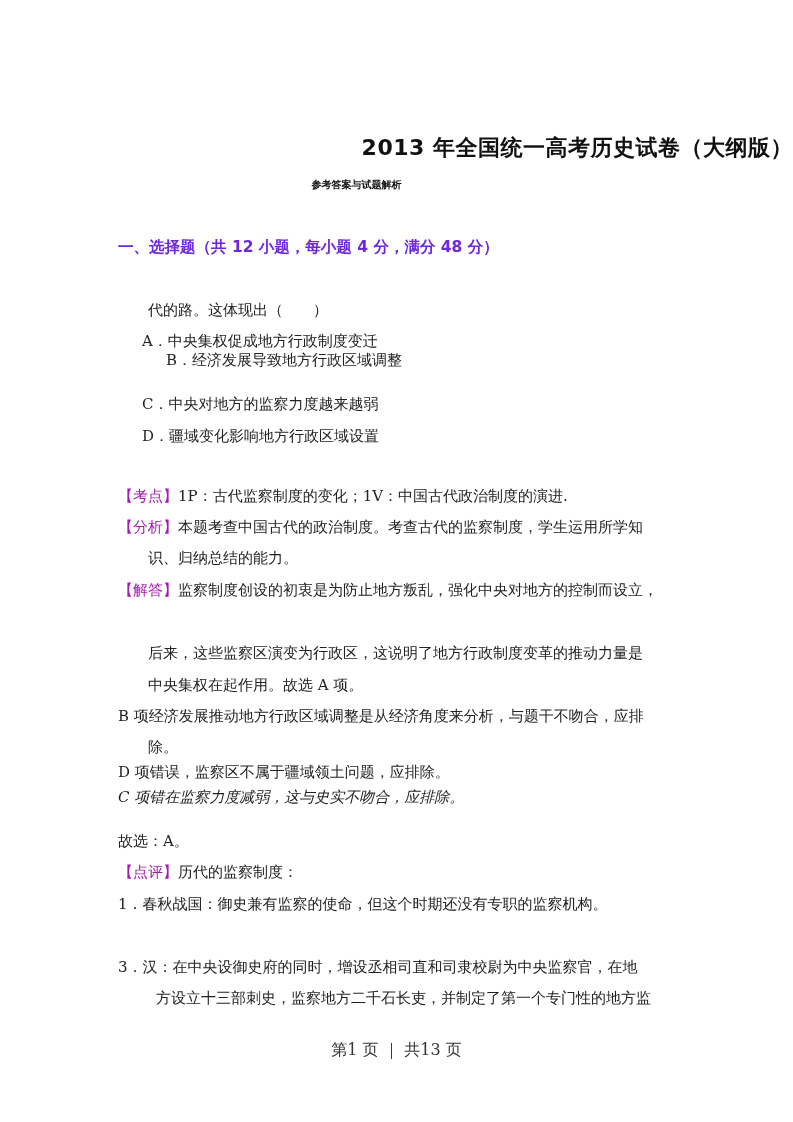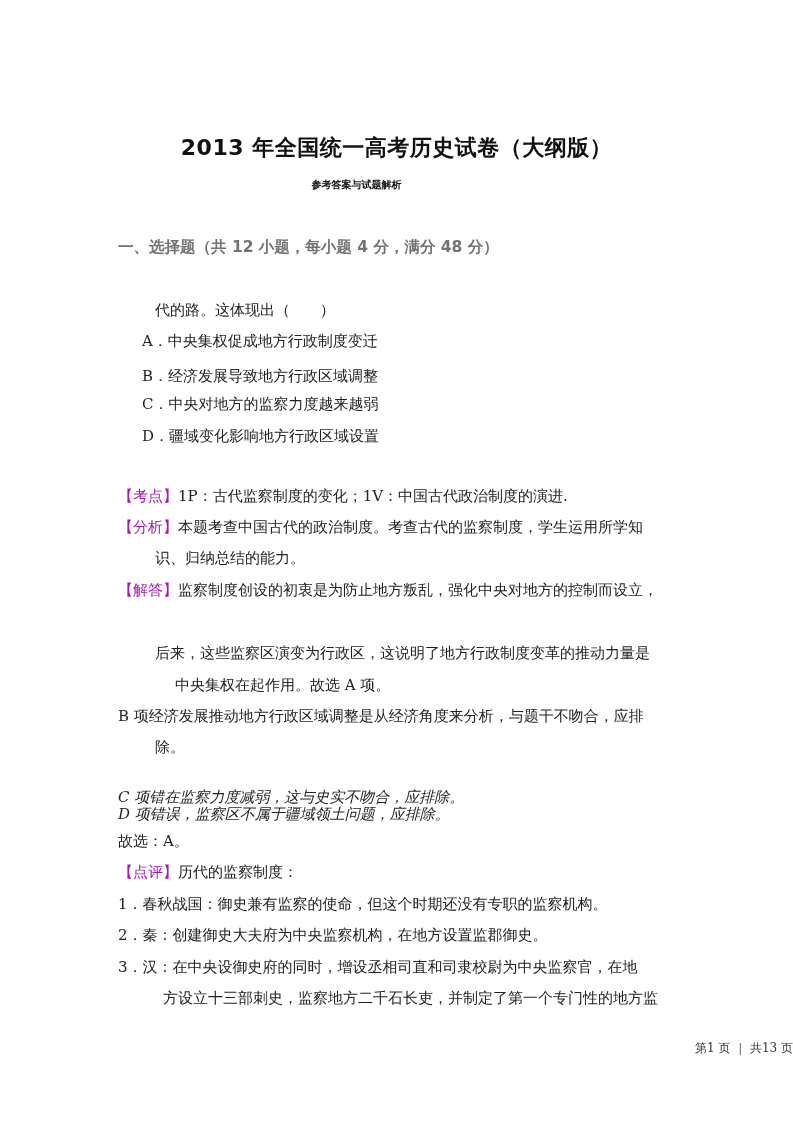--- a/index.html
+++ b/index.html
@@ -1,68 +1,67 @@
 <!DOCTYPE html>
 <html><head>
   <meta charset="utf-8">
   <style>
     html, body { margin: 0; padding: 0; background: #ffffff; }
     body { width: 793px; height: 1122px; position: relative; overflow: hidden;
       font-family: "DejaVu Serif", "Liberation Serif", serif; color: #1a1a1a; }
     .page { position: absolute; left: 0; top: 0; width: 793px; height: 1122px; }
-    .title { position: absolute; top: 133px; left: 0; width: 793px; text-align: center;
+    .title { position: absolute; top: 133px; left: 0; width: 793px; text-align: right;
       font-family: "DejaVu Sans", "Liberation Sans", sans-serif; font-weight: bold; font-size: 22px; color: #111; letter-spacing: 0.5px; }
     .subtitle { position: absolute; top: 178px; left: 0; width: 713px; text-align: center;
       font-family: "DejaVu Sans", "Liberation Sans", sans-serif; font-weight: bold; font-size: 10px; color: #111; }
     .line { position: absolute; left: 118px; font-size: 15px; line-height: 20px; white-space: nowrap; color: #222; }
-    .line.indent { left: 155px; text-align: center; }
+    .line.indent { left: 148px; text-align: center; }
     .line.opt { left: 142px; }
-    .section { font-family: "DejaVu Sans", "Liberation Sans", sans-serif; font-weight: bold; font-size: 15.5px; color: #737373; }
+    .section { font-family: "DejaVu Sans", "Liberation Sans", sans-serif; font-weight: bold; font-size: 15.5px; color: #6d28d9; }
     .tag { color: #a21caf; }
-    .footer { position: absolute; top: 1040px; left: 0; width: 793px; text-align: right; font-size: 12px; color: #333; }
+    .footer { position: absolute; top: 1040px; left: 0; width: 793px; text-align: center; font-size: 16px; color: #333; }
   </style>
 </head>
 <body>
 
 <div class="page">
   <div class="title">2013 年全国统一高考历史试卷（大纲版）</div>
   <div class="subtitle">参考答案与试题解析</div>
 
   <div class="line section" style="top:237px;">一、选择题（共 12 小题，每小题 4 分，满分 48 分）</div>
 
   <div class="line indent" style="top:300px;">代的路。这体现出（　　）</div>
 
   <div class="line opt" style="top:331px;">A．中央集权促成地方行政制度变迁</div>
-  <div class="line opt" style="top:366px;">B．经济发展导致地方行政区域调整</div>
+  <div class="line opt" style="top:350px;margin-left:24px;">B．经济发展导致地方行政区域调整</div>
   <div class="line opt" style="top:394px;">C．中央对地方的监察力度越来越弱</div>
   <div class="line opt" style="top:426px;">D．疆域变化影响地方行政区域设置</div>
 
   <div class="line" style="top:486px;">
     <span class="tag">【考点】</span><span>1P：古代监察制度的变化；1V：中国古代政治制度的演进.</span>
   </div>
 
   <div class="line" style="top:517px;">
     <span class="tag">【分析】</span><span>本题考查中国古代的政治制度。考查古代的监察制度，学生运用所学知</span>
   </div>
   <div class="line indent" style="top:548px;">识、归纳总结的能力。</div>
 
   <div class="line" style="top:580px;">
     <span class="tag">【解答】</span><span>监察制度创设的初衷是为防止地方叛乱，强化中央对地方的控制而设立，</span>
   </div>
   <div class="line indent" style="top:643px;">后来，这些监察区演变为行政区，这说明了地方行政制度变革的推动力量是</div>
-  <div class="line indent" style="top:675px;margin-left:20px;">中央集权在起作用。故选 A 项。</div>
+  <div class="line indent" style="top:675px;">中央集权在起作用。故选 A 项。</div>
 
   <div class="line" style="top:706px;">B 项经济发展推动地方行政区域调整是从经济角度来分析，与题干不吻合，应排</div>
   <div class="line indent" style="top:737px;">除。</div>
   <div class="line" style="top:787px;font-style:italic;">C 项错在监察力度减弱，这与史实不吻合，应排除。</div>
-  <div class="line" style="top:804px;font-style:italic;">D 项错误，监察区不属于疆域领土问题，应排除。</div>
+  <div class="line" style="top:762px;">D 项错误，监察区不属于疆域领土问题，应排除。</div>
   <div class="line" style="top:831px;">故选：A。</div>
 
   <div class="line" style="top:862px;">
     <span class="tag">【点评】</span><span>历代的监察制度：</span>
   </div>
   <div class="line" style="top:894px;">1．春秋战国：御史兼有监察的使命，但这个时期还没有专职的监察机构。</div>
-  <div class="line" style="top:925px;">2．秦：创建御史大夫府为中央监察机构，在地方设置监郡御史。</div>
   <div class="line" style="top:957px;">3．汉：在中央设御史府的同时，增设丞相司直和司隶校尉为中央监察官，在地</div>
   <div class="line indent" style="top:988px;margin-left:8px;">方设立十三部刺史，监察地方二千石长吏，并制定了第一个专门性的地方监</div>
 
   <div class="footer">第1 页 ｜ 共13 页</div>
 </div>
 
 </body></html>

